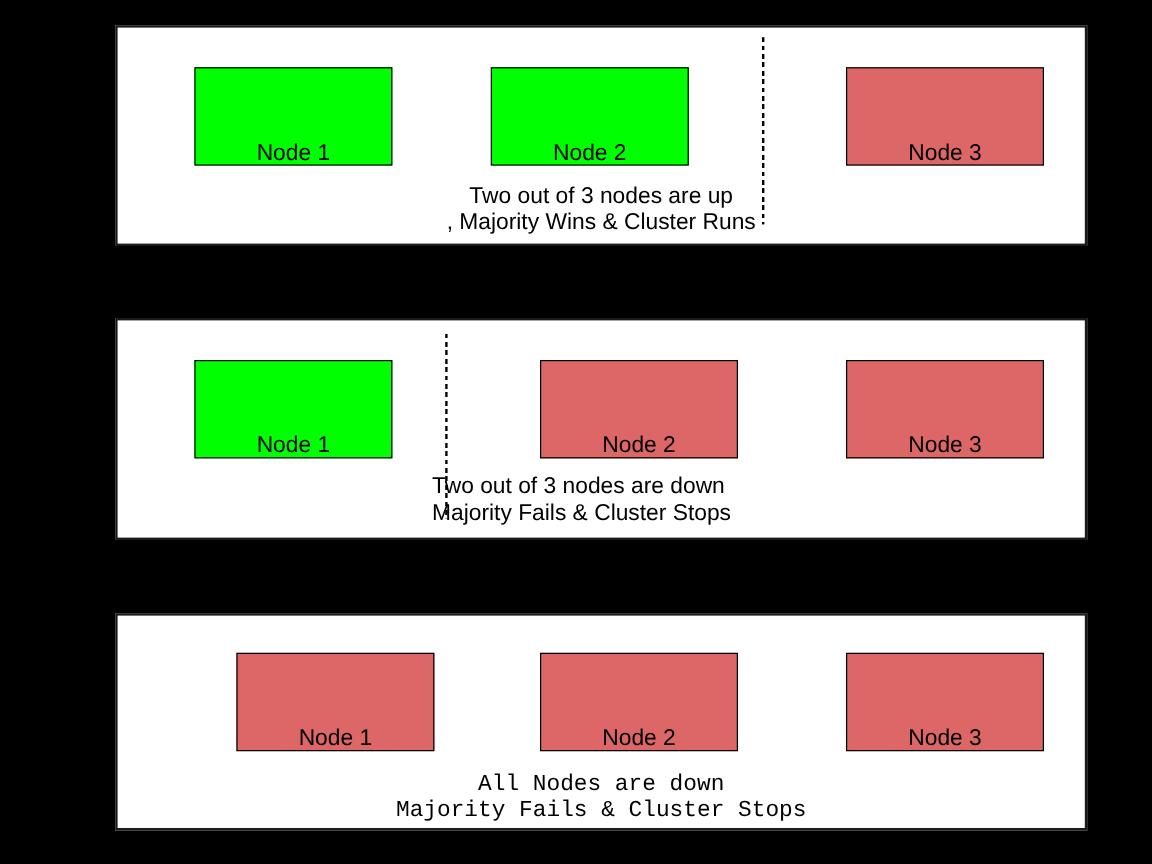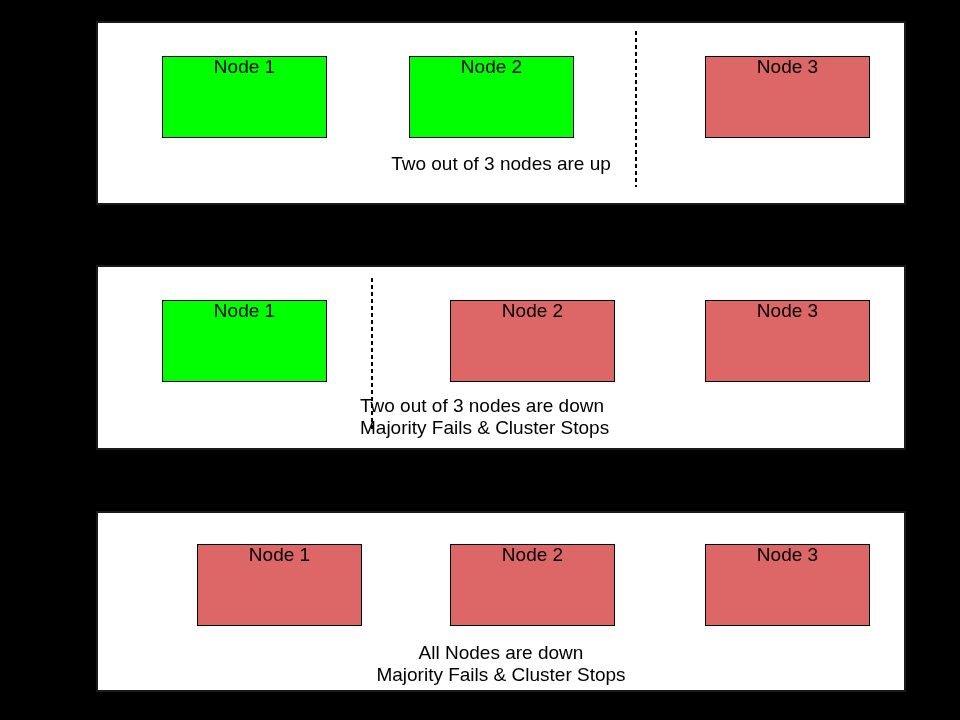--- a/index.html
+++ b/index.html
@@ -27,21 +27,21 @@
   .panel-2 { top: 265px; height: 185px; }
   .panel-3 { top: 511px; height: 181px; }
 
   .node {
     position: absolute;
     width: 165px;
     height: 82px;
     border: 1px solid var(--node-border, #000);
     box-sizing: border-box;
     display: flex;
-    align-items: flex-start;
+    align-items: flex-end;
     justify-content: center;
     font-size: 19px;
     line-height: 1;
     white-space: nowrap;
   }
   .status-up   { background: var(--up,   #00FF00); }
   .status-down { background: var(--down, #DD6666); margin-left: 35px; }
 
   
   .panel-1 .node { top: 33px; }
@@ -73,40 +73,41 @@
 
   .caption {
     position: absolute;
     font-size: 19px;
     line-height: 22px;
     white-space: nowrap;
   }
   .caption.center { left: 0; right: 0; text-align: center; }
   .panel-1 .caption { top: 130px; }
   .panel-2 .caption { top: 128px; left: 262px; text-align: left; }
-  .panel-3 .caption { top: 129px; }
+  .panel-3 .caption { top: 129px; font-family: Liberation Mono, monospace; }
 </style>
 </head>
 <body style="--bg: #000000; --panel-bg: #FFFFFF; --panel-border: #1A1A1A; --node-border: #000000; --up: #00FF00; --down: #DD6666; --divider: #000000;">
 
 <div>
 
   <section class="panel panel-1">
     <div class="node node-1 status-up">
       <span>Node 1</span>
     </div>
     <div class="node node-2 status-up">
       <span>Node 2</span>
     </div>
     <div class="divider"></div>
     <div class="node node-3 status-down">
       <span>Node 3</span>
     </div>
     <div class="caption center">
       <div>Two out of 3 nodes are up</div>
+      <div>, Majority Wins &amp; Cluster Runs</div>
     </div>
   </section>
 
   <section class="panel panel-2">
     <div class="node node-1 status-up">
       <span>Node 1</span>
     </div>
     <div class="divider"></div>
     <div class="node node-2 status-down">
       <span>Node 2</span>

